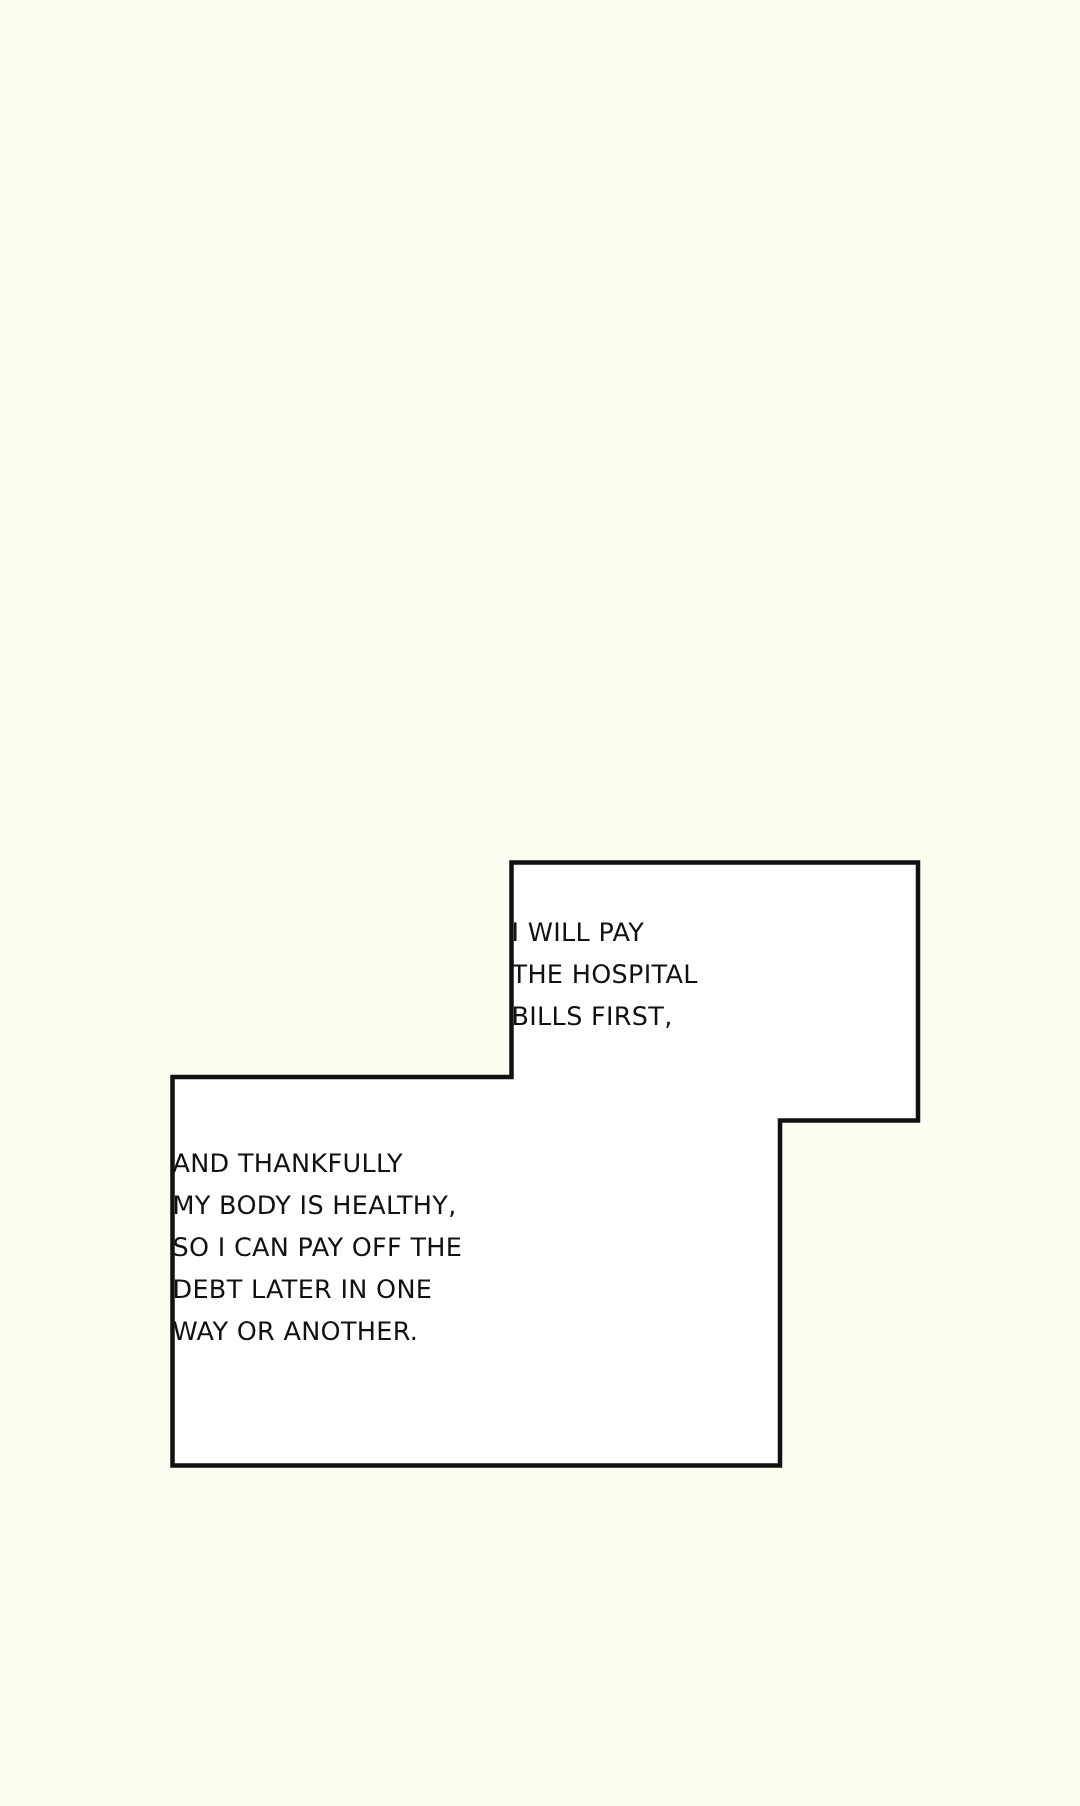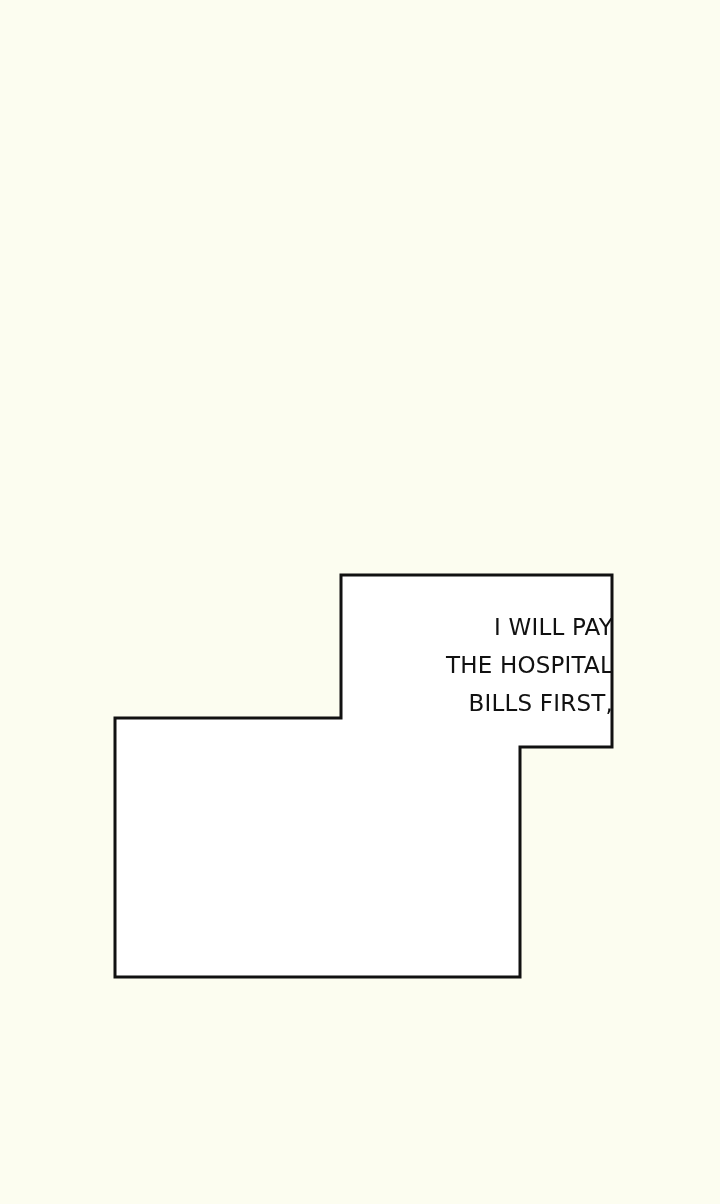--- a/index.html
+++ b/index.html
@@ -23,24 +23,24 @@
     }
     .caption-shape {
       position: absolute;
       left: 0;
       top: 0;
       width: 720px;
       height: 1204px;
     }
     .caption-text {
       position: absolute;
-      text-align: right;
+      text-align: left;
       color: #111111;
-      font-size: 23px;
-      line-height: 38px;
+      font-size: 17px;
+      line-height: 28px;
       letter-spacing: 0.2px;
       white-space: pre-line;
     }
     .caption-top {
       left: 341px;
       top: 608px;
       width: 272px;
     }
     .caption-bottom {
       left: 115px;
@@ -53,13 +53,18 @@
 
 <div class="panel">
   <svg class="caption-shape" viewBox="0 0 720 1204" xmlns="http://www.w3.org/2000/svg">
     <polygon points="341,575 612,575 612,747 520,747 520,977 115,977 115,718 341,718" fill="#ffffff" stroke="#111111" stroke-width="3" stroke-linejoin="miter"></polygon>
   </svg>
 
   <div class="caption-text caption-top">I WILL PAY
 THE HOSPITAL
 BILLS FIRST,</div>
 
+  <div class="caption-text caption-bottom">AND THANKFULLY
+MY BODY IS HEALTHY,
+SO I CAN PAY OFF THE
+DEBT LATER IN ONE
+WAY OR ANOTHER.</div>
 </div>
 
 </body></html>

